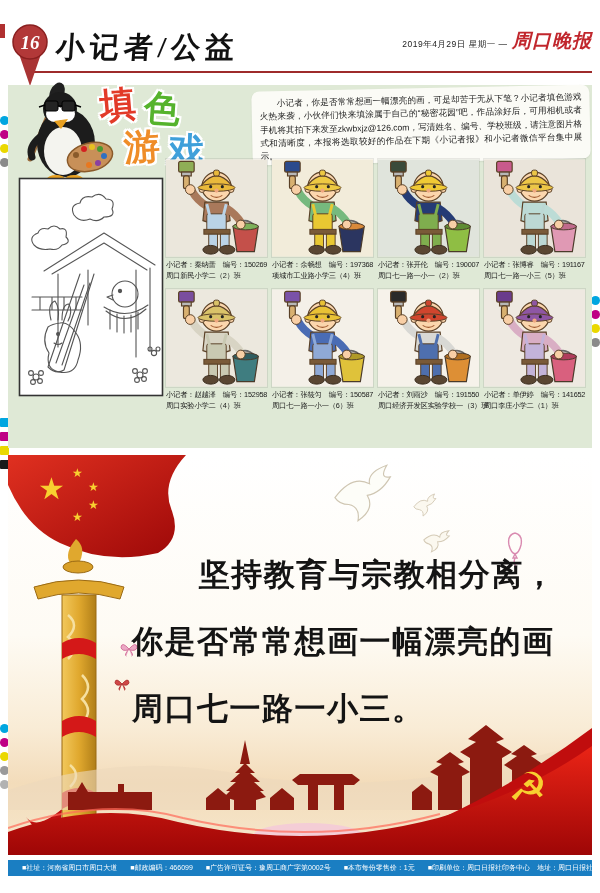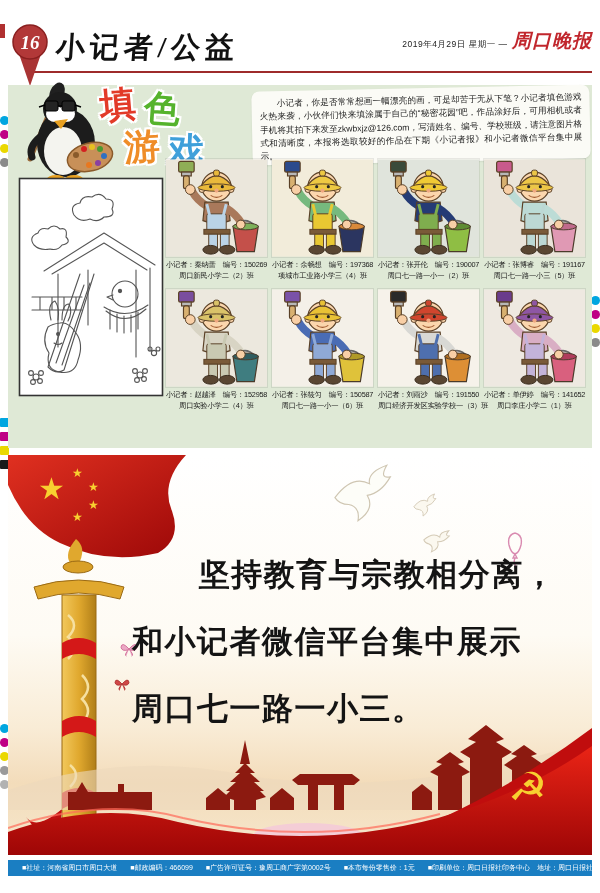--- a/index.html
+++ b/index.html
@@ -32,21 +32,21 @@
   .lg1{left:136px;top:6px;transform:rotate(4deg);}
   .lg2{left:116px;top:44px;transform:rotate(-4deg);}
   .lg3{left:160px;top:48px;transform:rotate(3deg);}
   #intro{position:absolute;left:244px;top:3px;width:338px;height:74px;background:#fbfbf6;
       border-radius:8px;transform:rotate(-1.2deg);padding:6px 8px 0 8px;box-sizing:border-box;
       font-size:8.6px;line-height:1.55;color:#222;text-align:justify;box-shadow:0 1px 2px rgba(0,0,0,.08);}
   #intro p{margin:0;text-indent:2em;}
   #lineart{position:absolute;left:10px;top:92px;width:146px;height:220px;}
   
   #grid{position:absolute;left:158px;top:74px;width:424px;}
-  .g-row{display:flex;gap:5px;margin-bottom:7px;text-align:center;}
+  .g-row{display:flex;gap:5px;margin-bottom:7px;}
   .card{width:101px;}
   .art{position:relative;height:98px;box-shadow:0 0 0 1px rgba(0,0,0,.08);}
   .art svg{position:absolute;inset:0;width:100%;height:100%;}
   .cap{margin-top:3px;font-size:7.3px;line-height:1.5;color:#1a1a1a;letter-spacing:-.2px;white-space:nowrap;}
   
   #ad{position:absolute;left:8px;top:455px;width:584px;height:400px;overflow:hidden;
       background:linear-gradient(180deg,#ffffff 0%,#fefbf4 45%,#f9ecd6 68%,#f3dcba 82%,#f6e7cd 100%);}
   #slogan{position:absolute;left:124px;top:86px;width:452px;font-weight:bold;
       font-size:31px;letter-spacing:1.5px;color:#141414;line-height:67px;}
   #slogan .l1{text-indent:2.15em;}
@@ -565,21 +565,21 @@
     </svg>
     <svg class="abs" style="left:112px;top:186px" width="18" height="16" viewBox="0 0 20 18">
       <path d="M10,9 Q2,0 1,7 Q2,12 9,10 M10,9 Q18,0 19,7 Q18,12 11,10 M10,9 Q4,16 7,17 M10,9 Q16,16 13,17" fill="#eba8c4" stroke="#d06a96" stroke-width="1"></path>
     </svg>
     <svg class="abs" style="left:106px;top:222px" width="16" height="14" viewBox="0 0 20 18">
       <path d="M10,9 Q2,0 1,7 Q2,12 9,10 M10,9 Q18,0 19,7 Q18,12 11,10 M10,9 Q4,16 7,17 M10,9 Q16,16 13,17" fill="#d04848" stroke="#a82828" stroke-width="1"></path>
     </svg>
 
     <div id="slogan">
       <div class="l1">坚持教育与宗教相分离，</div>
-      <div class="l2">和小记者微信平台集中展示</div>
+      <div class="l2">你是否常常想画一幅漂亮的画</div>
       <div class="l3">周口七一路一小三。</div>
     </div>
 
     <svg class="abs" style="left:0;bottom:0" width="584" height="175" viewBox="0 0 584 175">
       <defs>
           <linearGradient id="rg" x1="0" y1="0" x2="0" y2="1">
         <stop offset="0" stop-color="#ea2416"></stop>
             <stop offset="1" stop-color="#9e0606"></stop>
           </linearGradient>
         </defs>

